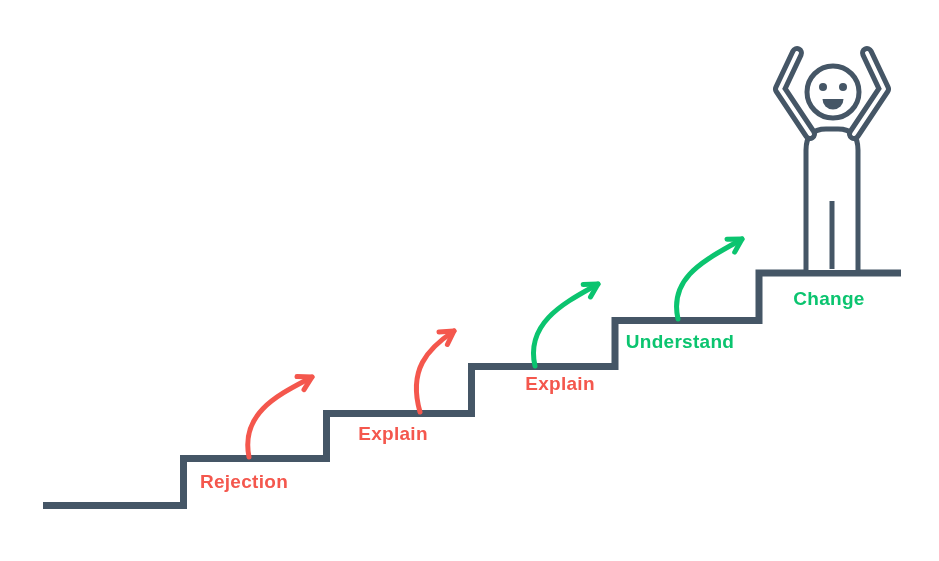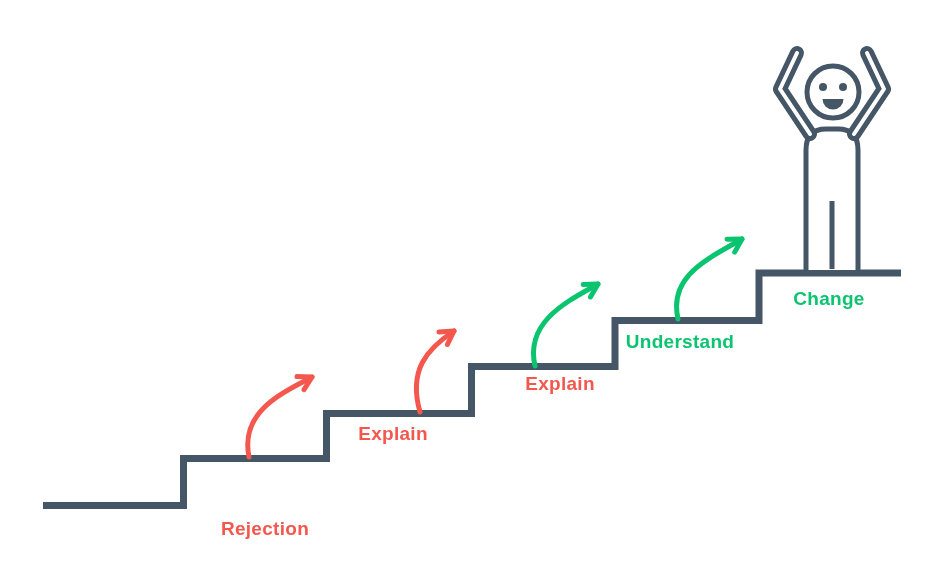--- a/index.html
+++ b/index.html
@@ -123,21 +123,21 @@
       <line class="leg-line" x1="832" y1="201" x2="832" y2="269"></line>
 
       <circle class="fig-outline fig-fill-white" cx="833" cy="92" r="26"></circle>
 
       <circle class="fig-dark-fill" cx="823" cy="87" r="4"></circle>
       <circle class="fig-dark-fill" cx="843" cy="87" r="4"></circle>
       <path class="fig-dark-fill" d="M 822.5 99 A 10.5 10.5 0 0 0 843.5 99 Z"></path>
     </g>
   </svg>
 
-  <div class="step-label negative" style="left:265px; top:471px;margin-top:47px;">Rejection</div>
+  <div class="step-label negative" style="left:244px; top:471px;">Rejection</div>
 
   <div class="step-label negative" style="left:393px; top:423px;">Explain</div>
 
   <div class="step-label negative" style="left:560px; top:373px;">Explain</div>
 
   <div class="step-label positive" style="left:680px; top:331px;">Understand</div>
 
   <div class="step-label positive" style="left:829px; top:288px;">Change</div>
 
 </div>

